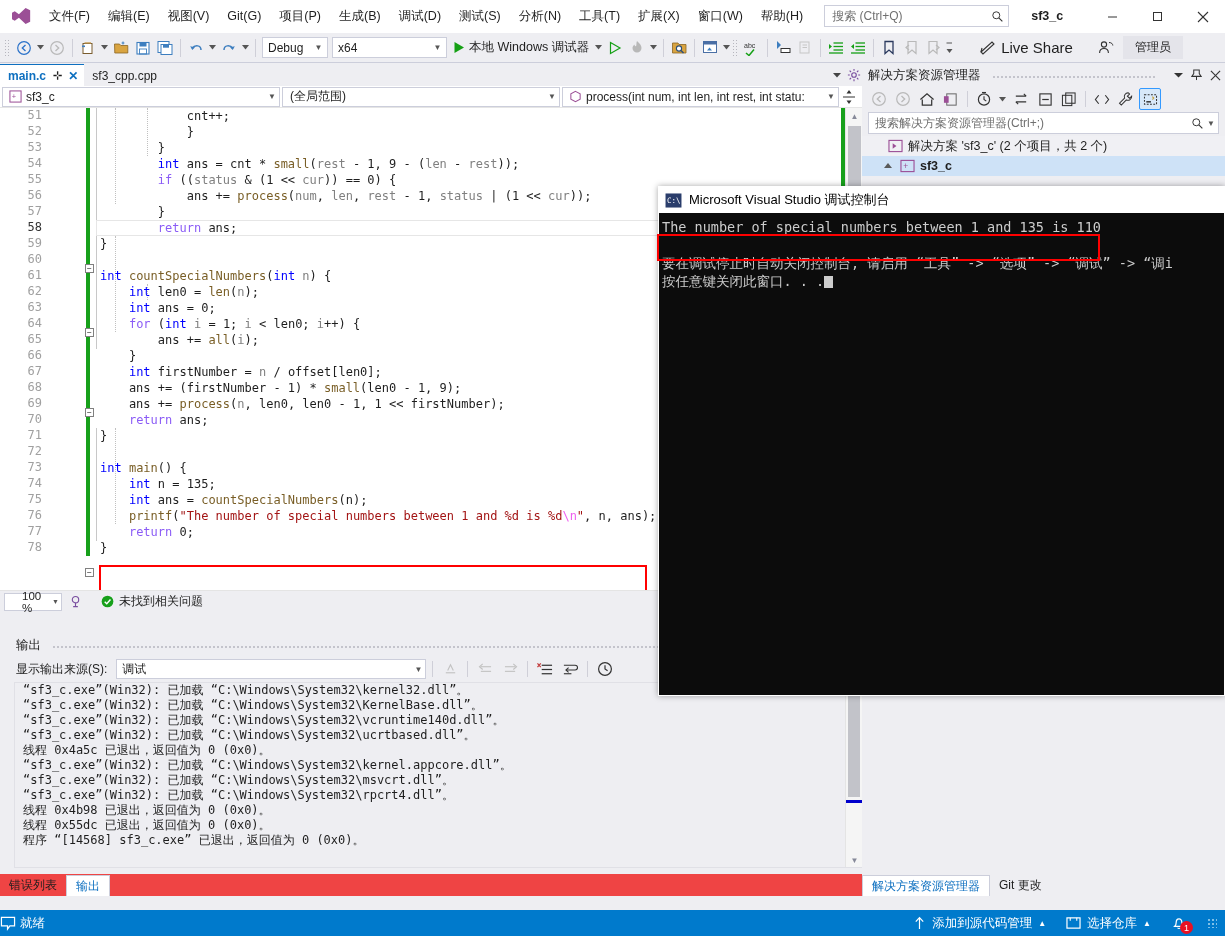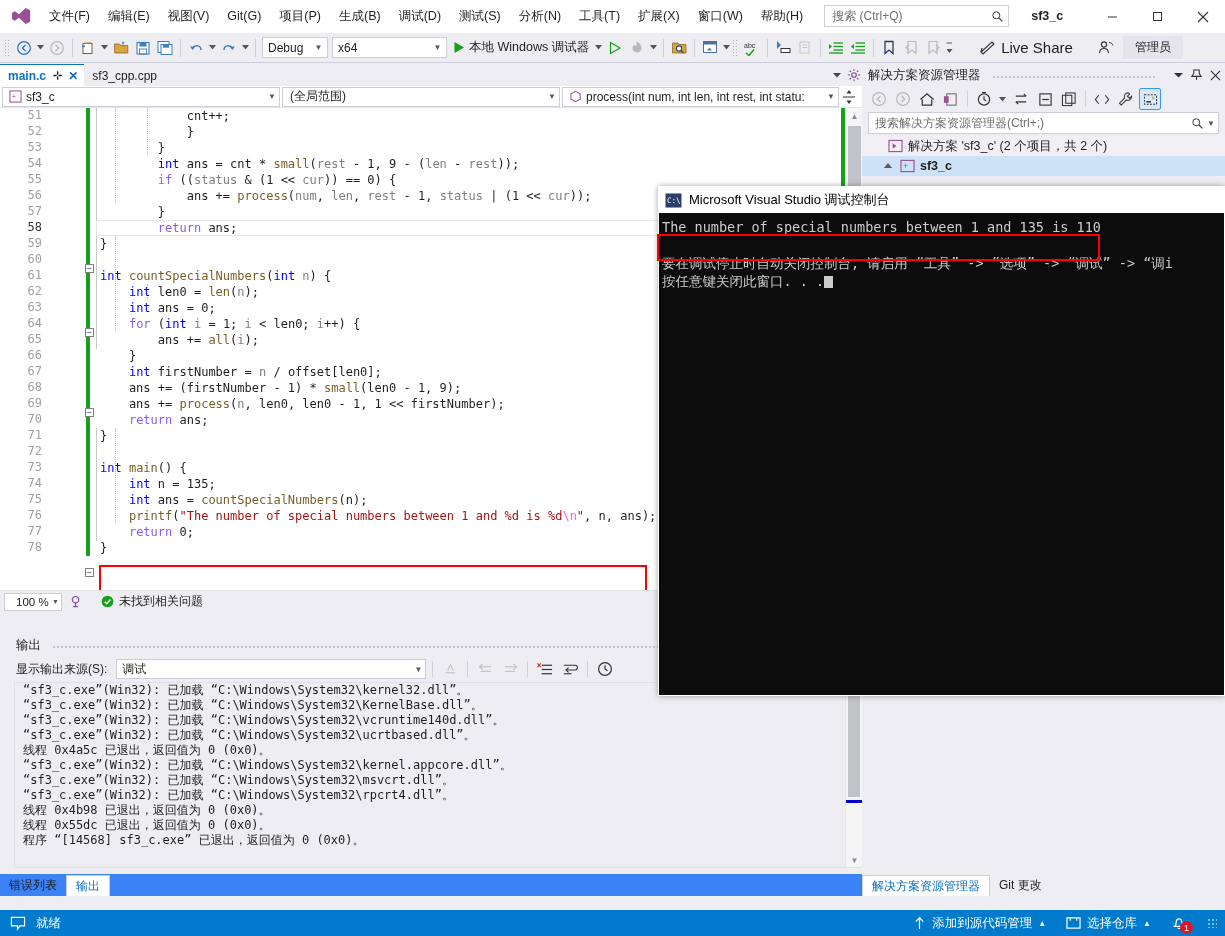--- a/index.html
+++ b/index.html
@@ -108,21 +108,21 @@
   .vscrollbar { position:absolute; right:0; top:0; width:17px; bottom:0; background:#f5f5f5; border-left:1px solid #e4e4e4;}
   .vsb-thumb { position:absolute; left:2px; width:13px; background:#c2c3c9; }
   .vsb-arrow { position:absolute; left:0; width:17px; height:16px; display:flex; align-items:center; justify-content:center;
       color:#868999; font-size:8px; }
 
   .editor-status {
     height:22px; background:#eeeef2; display:flex; align-items:center; border-top:1px solid #e4e4e4;
     font-size:12px; padding-left:4px; position:relative;
   }
   .zoom-combo { width:58px; height:18px; border:1px solid #cccedb; background:#fff; display:flex; align-items:center;
-     padding-left:11px; font-size:11.5px;}
+     padding-left:17px; font-size:11.5px;}
   .zoom-combo .arr{ margin-left:auto; margin-right:2px; font-size:7px; color:#555;}
   .es-ok { display:flex; align-items:center; gap:5px; margin-left:18px; }
   .es-line { position:absolute; right:24px; font-size:12px; }
 
   
   .output-panel { position:absolute; left:0; top:634px; width:862px; height:254px; background:#eeeef2; }
   .op-title { height:22px; display:flex; align-items:center; font-size:12.5px; padding-left:16px; position:relative;}
   .op-dots { position:absolute; left:52px; right:14px; top:11px; height:3px;
       background-image: radial-gradient(#c4c4cc 45%, transparent 46%); background-size:4px 4px;}
   .op-toolbar { height:26px; display:flex; align-items:center; padding-left:16px; gap:3px; }
@@ -132,21 +132,21 @@
   .op-combo .arr { margin-left:auto; margin-right:3px; font-size:8px; color:#555;}
   .op-btn { width:22px; height:22px; display:flex; align-items:center; justify-content:center; }
   .op-sep { width:1px; height:16px; background:#cfcfd8; margin:0 3px;}
   .op-body { position:relative; height:186px; background:#eeeef2; overflow:hidden; margin:0 0 0 14px;
      border:1px solid #e0e0e6; border-right:none;}
   .op-line { height:15px; line-height:15px; white-space:pre; font-family:"DejaVu Sans Mono", monospace;
      font-size:12px; padding-left:8px; color:#1e1e1e;}
   .op-scroll { position:absolute; right:0; top:0; bottom:0; width:17px; background:#f5f5f5; border-left:1px solid #e4e4e4;}
 
   .bottom-tabs { position:absolute; left:0; top:874px; width:862px; height:22px; display:flex; align-items:flex-end;
-     background:#3b82f6; }
+     background:#ef4444; }
   .btab { height:21px; padding:0 9px; display:flex; align-items:center; font-size:12px; }
   .btab.active { background:#fff; color:#0e70c0; border:1px solid #cccedb; border-bottom:none;}
 
   
   .solexp { position:absolute; left:862px; top:64px; width:363px; height:810px; background:#eeeef2; }
   .se-title { height:22px; display:flex; align-items:center; padding-left:6px; font-size:12.5px; position:relative;}
   .se-dots { position:absolute; left:130px; right:68px; top:11px; height:3px;
      background-image: radial-gradient(#c4c4cc 45%, transparent 46%); background-size:4px 4px;}
   .se-title .ctl { position:absolute; display:flex; align-items:center; right:4px; gap:8px; }
   .se-toolbar { height:26px; display:flex; align-items:center; padding-left:6px; gap:2px;}
@@ -175,21 +175,21 @@
   .cw-title { height:26px; background:#ffffff; display:flex; align-items:center; padding-left:6px; gap:7px;}
   .cw-title .t { font-size:13px; color:#000; white-space:nowrap; }
   .cw-body { position:relative; background:#0c0c0c; height:482px; padding:5px 0 15px 3px; }
   .cw-line { color:#cccccc; font-family:"DejaVu Sans Mono", monospace; font-size:13.5px; line-height:18px;
      white-space:pre; }
   .cw-caret { display:inline-block; width:9px; height:12px; background:#cccccc; vertical-align:-2px;}
 
   
   .statusbar { position:absolute; left:0; bottom:0; width:1225px; height:26px; background:#007acc; color:#fff;
      display:flex; align-items:center; font-size:12.5px; }
-  .sb-left { display:flex; align-items:center; gap:10px; padding-left:10px; }
+  .sb-left { display:flex; align-items:center; gap:4px; }
   .sb-right { margin-left:auto; display:flex; align-items:center; gap:20px; padding-right:8px;}
   .sb-item { display:flex; align-items:center; gap:6px; white-space:nowrap;}
   .bell-badge { position:relative; }
   .bell-badge .cnt { position:absolute; right:-6px; bottom:-3px; background:#e81123; color:#fff;
      border-radius:50%; width:13px; height:13px; font-size:9px; display:flex; align-items:center; justify-content:center;}
   .grip-dots { width:10px; height:10px;
      background-image: radial-gradient(#7fc0e8 45%, transparent 46%); background-size:4px 4px;}
   svg { display:block; }
 </style>
 </head>

